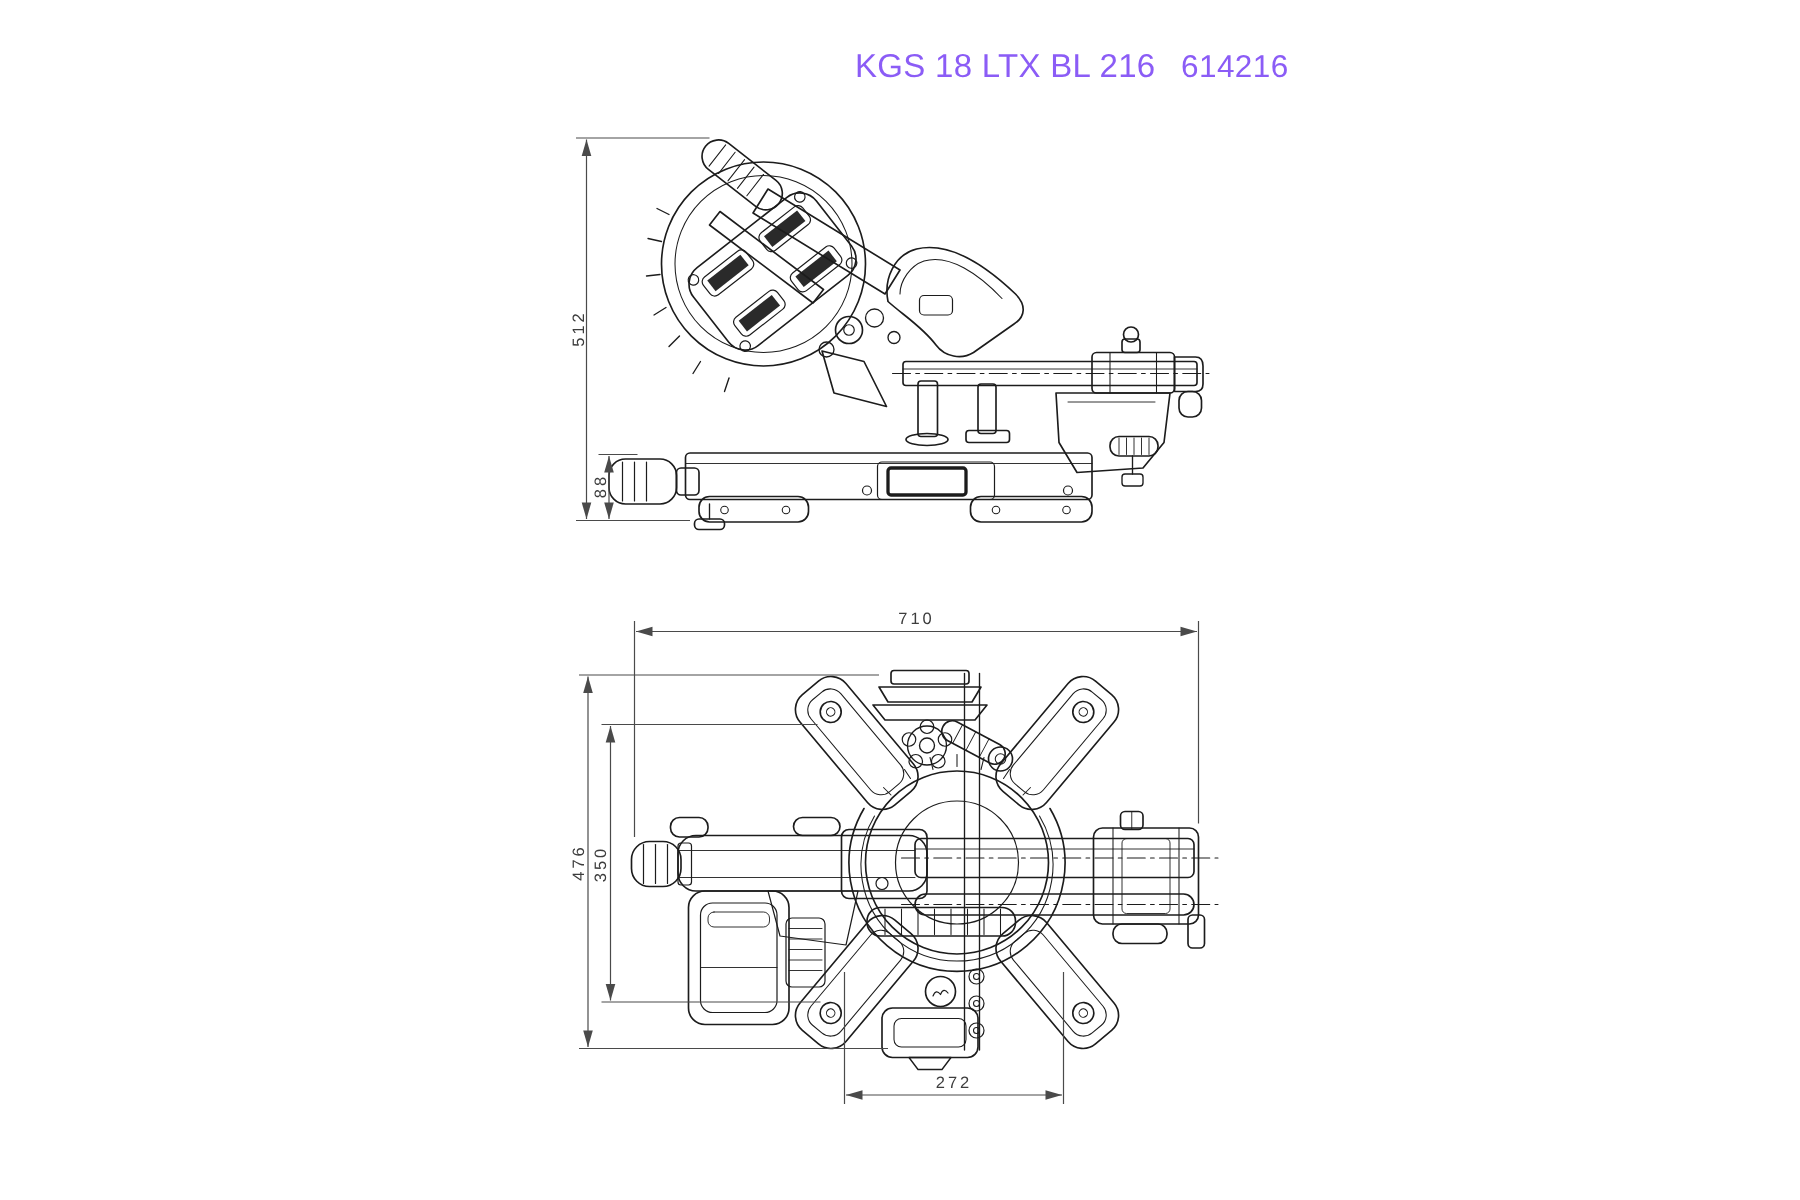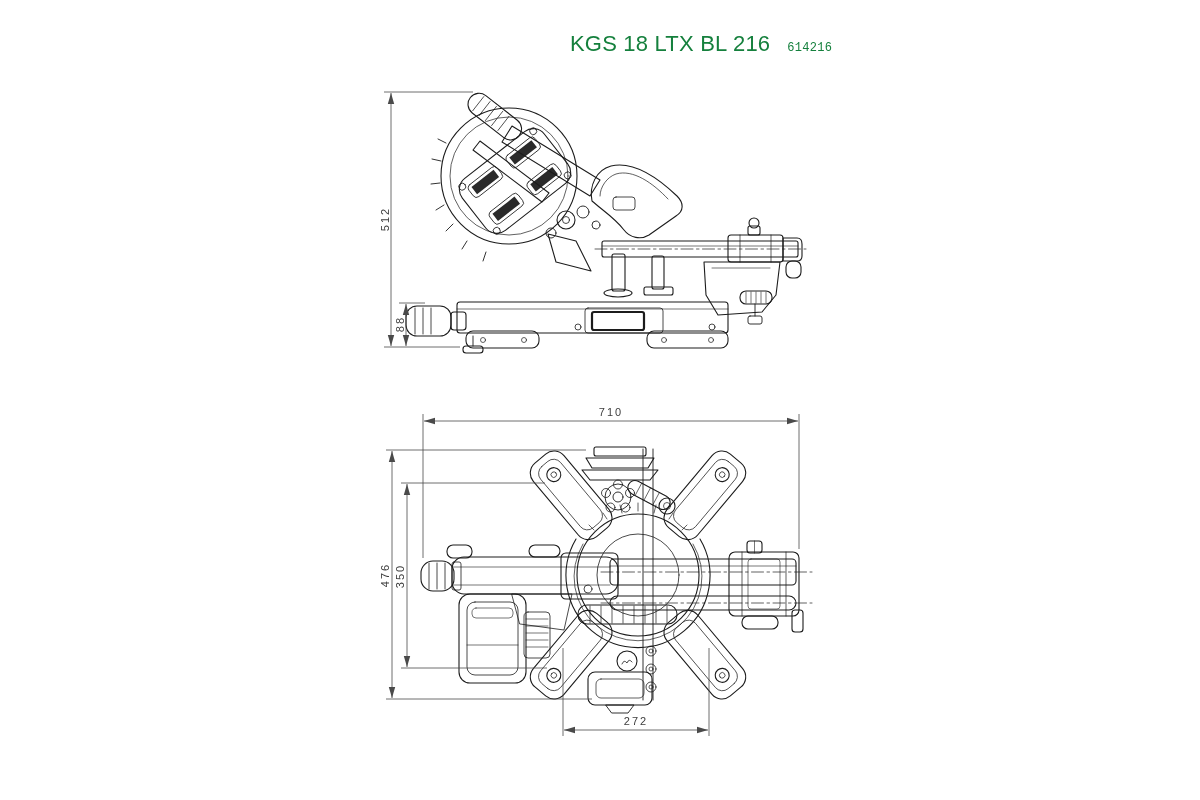--- a/index.html
+++ b/index.html
@@ -1,21 +1,21 @@
 <!DOCTYPE html>
 <html><head>
 <meta charset="utf-8">
 <style>
   html,body{margin:0;padding:0;background:#ffffff;}
   body{width:1200px;height:800px;position:relative;overflow:hidden;
        font-family:"Liberation Sans",sans-serif;}
   .stage{position:absolute;left:0;top:0;width:1200px;height:800px;}
-  .title-block{position:absolute;left:570px;top:31px;display:flex;align-items:baseline;gap:17px;color:#15803d;}
+  .title-block{position:absolute;left:570px;top:31px;display:flex;align-items:baseline;gap:17px;color:#8b5cf6;}
   .title-block .model{font-size:22px;letter-spacing:.2px;}
-  .title-block .artnum{font-size:12px;letter-spacing:.3px;font-family:Liberation Mono, monospace;}
+  .title-block .artnum{font-size:21px;letter-spacing:.3px;}
   .logo-block{position:absolute;left:694px;top:738px;color:#141414;white-space:nowrap;}
   .logo-block .wordmark{font-family:"DejaVu Sans",sans-serif;font-weight:bold;font-size:41px;letter-spacing:-2.5px;line-height:1;}
   .logo-block .reg{font-family:"DejaVu Sans",sans-serif;font-weight:bold;font-size:12px;position:relative;top:-20px;left:2px;}
   svg text{font-family:"Liberation Sans",sans-serif;}
 </style>
 </head>
 <body>
 
 <div class="stage">
 

